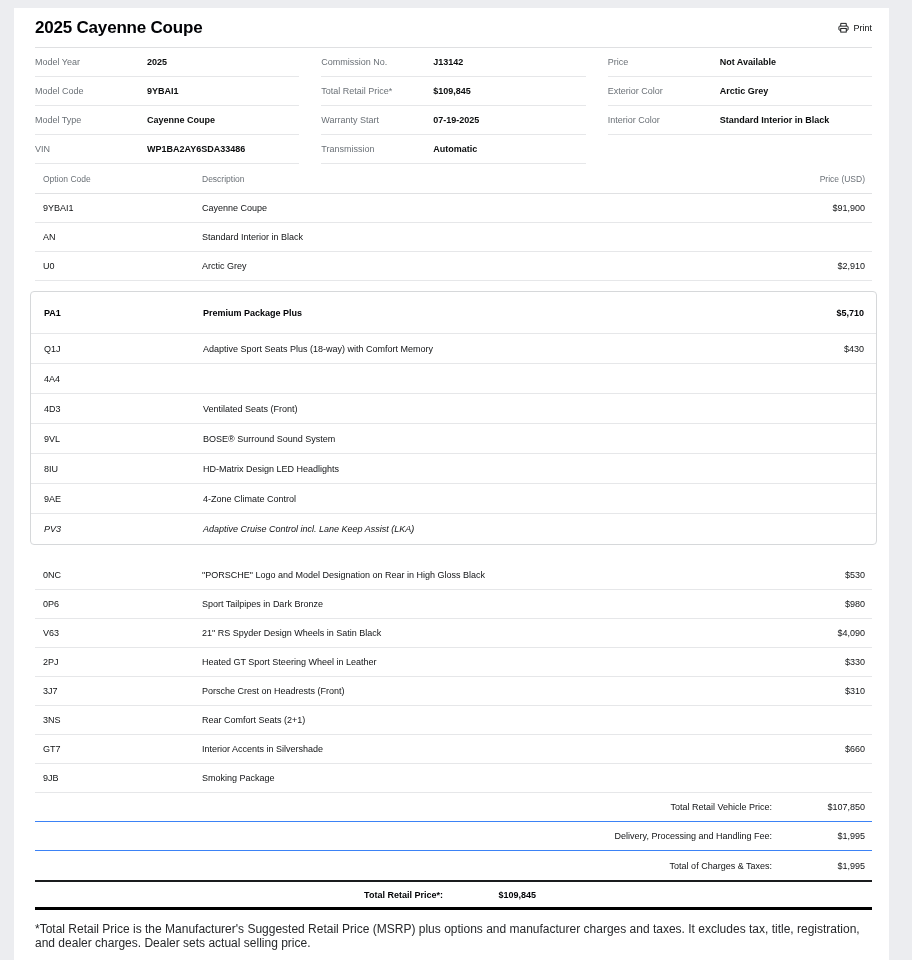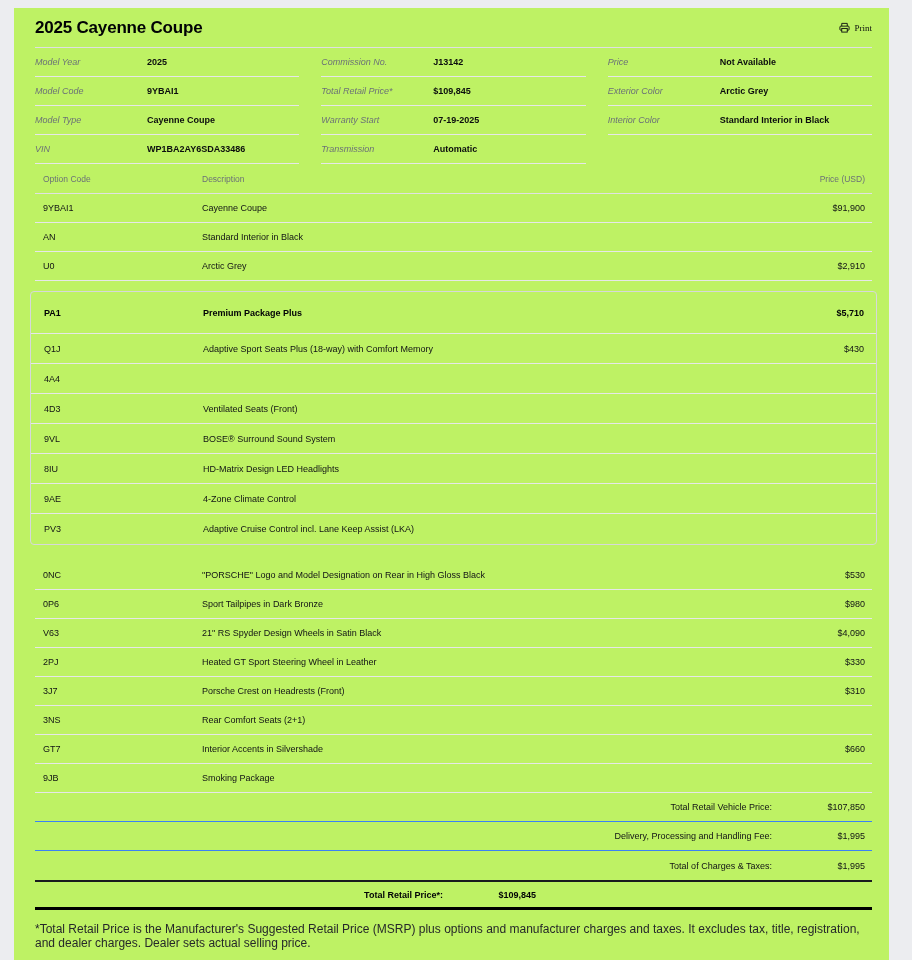--- a/index.html
+++ b/index.html
@@ -7,43 +7,43 @@
   body {
     background:#ecedf0;
     font-family:"Liberation Sans","DejaVu Sans",sans-serif;
     color:#0b0d0e;
     -webkit-font-smoothing:antialiased;
   }
   .card {
     position:relative;
     width:875px; height:952px;
     margin:8px 0 0 14px;
-    background:#bef264;
+    background:#ffffff;
     padding:0 17px 0 21px;
   }
   
   .card-header {
     height:40px;
     display:flex; align-items:center; justify-content:space-between;
     border-bottom:1px solid #dfe0e2;
   }
   .page-title { font-size:17px; font-weight:700; letter-spacing:-0.2px; color:#010205; }
   .print-btn {
     display:flex; align-items:center; gap:4px;
     background:none; border:none; cursor:pointer;
-    font-family:Liberation Serif, serif; font-size:9px; color:#0b0d0e; font-weight:400;
+    font-family:Liberation Sans, sans-serif; font-size:9px; color:#0b0d0e; font-weight:400;
   }
   .print-btn svg { display:block; }
   
   .info-grid { display:grid; grid-template-columns:1fr 1fr 1fr; column-gap:22px; }
   .info-row {
     height:29px; display:flex; align-items:center;
     border-bottom:1px solid #e6e7e9; font-size:9px;
   }
-  .info-label { width:112px; flex-shrink:0; color:#6b7177; font-weight:400;font-style:italic; }
+  .info-label { width:112px; flex-shrink:0; color:#6b7177; font-weight:400; }
   .info-value { color:#0b0d0e; font-weight:600; }
   
   .section-heading { margin-top:14px; font-size:11.5px; line-height:14px; font-weight:700; color:#010205; }
   
   .tbl-header {
     display:flex; align-items:center; height:30px;
     border-bottom:1px solid #e0e1e3;
     font-size:8.5px; color:#6b7177;
   }
   .tbl-header .c-code, .eq-row .c-code { width:167px; padding-left:8px; flex-shrink:0; }
@@ -59,21 +59,21 @@
   .package-box {
     margin:10px -5px 16px -5px;
     border:1px solid #d6d8da;
     border-radius:4px;
     overflow:hidden;
   }
   .package-box .eq-row { height:30px; }
   .package-box .eq-row .c-code { padding-left:13px; width:172px; }
   .package-box .eq-row .c-price { padding-right:12px; }
   .package-box .eq-row.pkg-head { height:42px; }
-  .package-box .eq-row:last-child { border-bottom:none; }
+  .package-box .eq-row:last-child { border-bottom:none;font-style:italic; }
   
   .total-row {
     display:flex; align-items:center; justify-content:flex-end;
     height:29px; font-size:9px; color:#111315;
     border-bottom:1px solid #3b82f6;
     padding-right:7px;
   }
   .total-row:nth-last-child(1) { border-bottom:none; }
   .total-row .t-val { width:93px; text-align:right; }
   .total-final {

